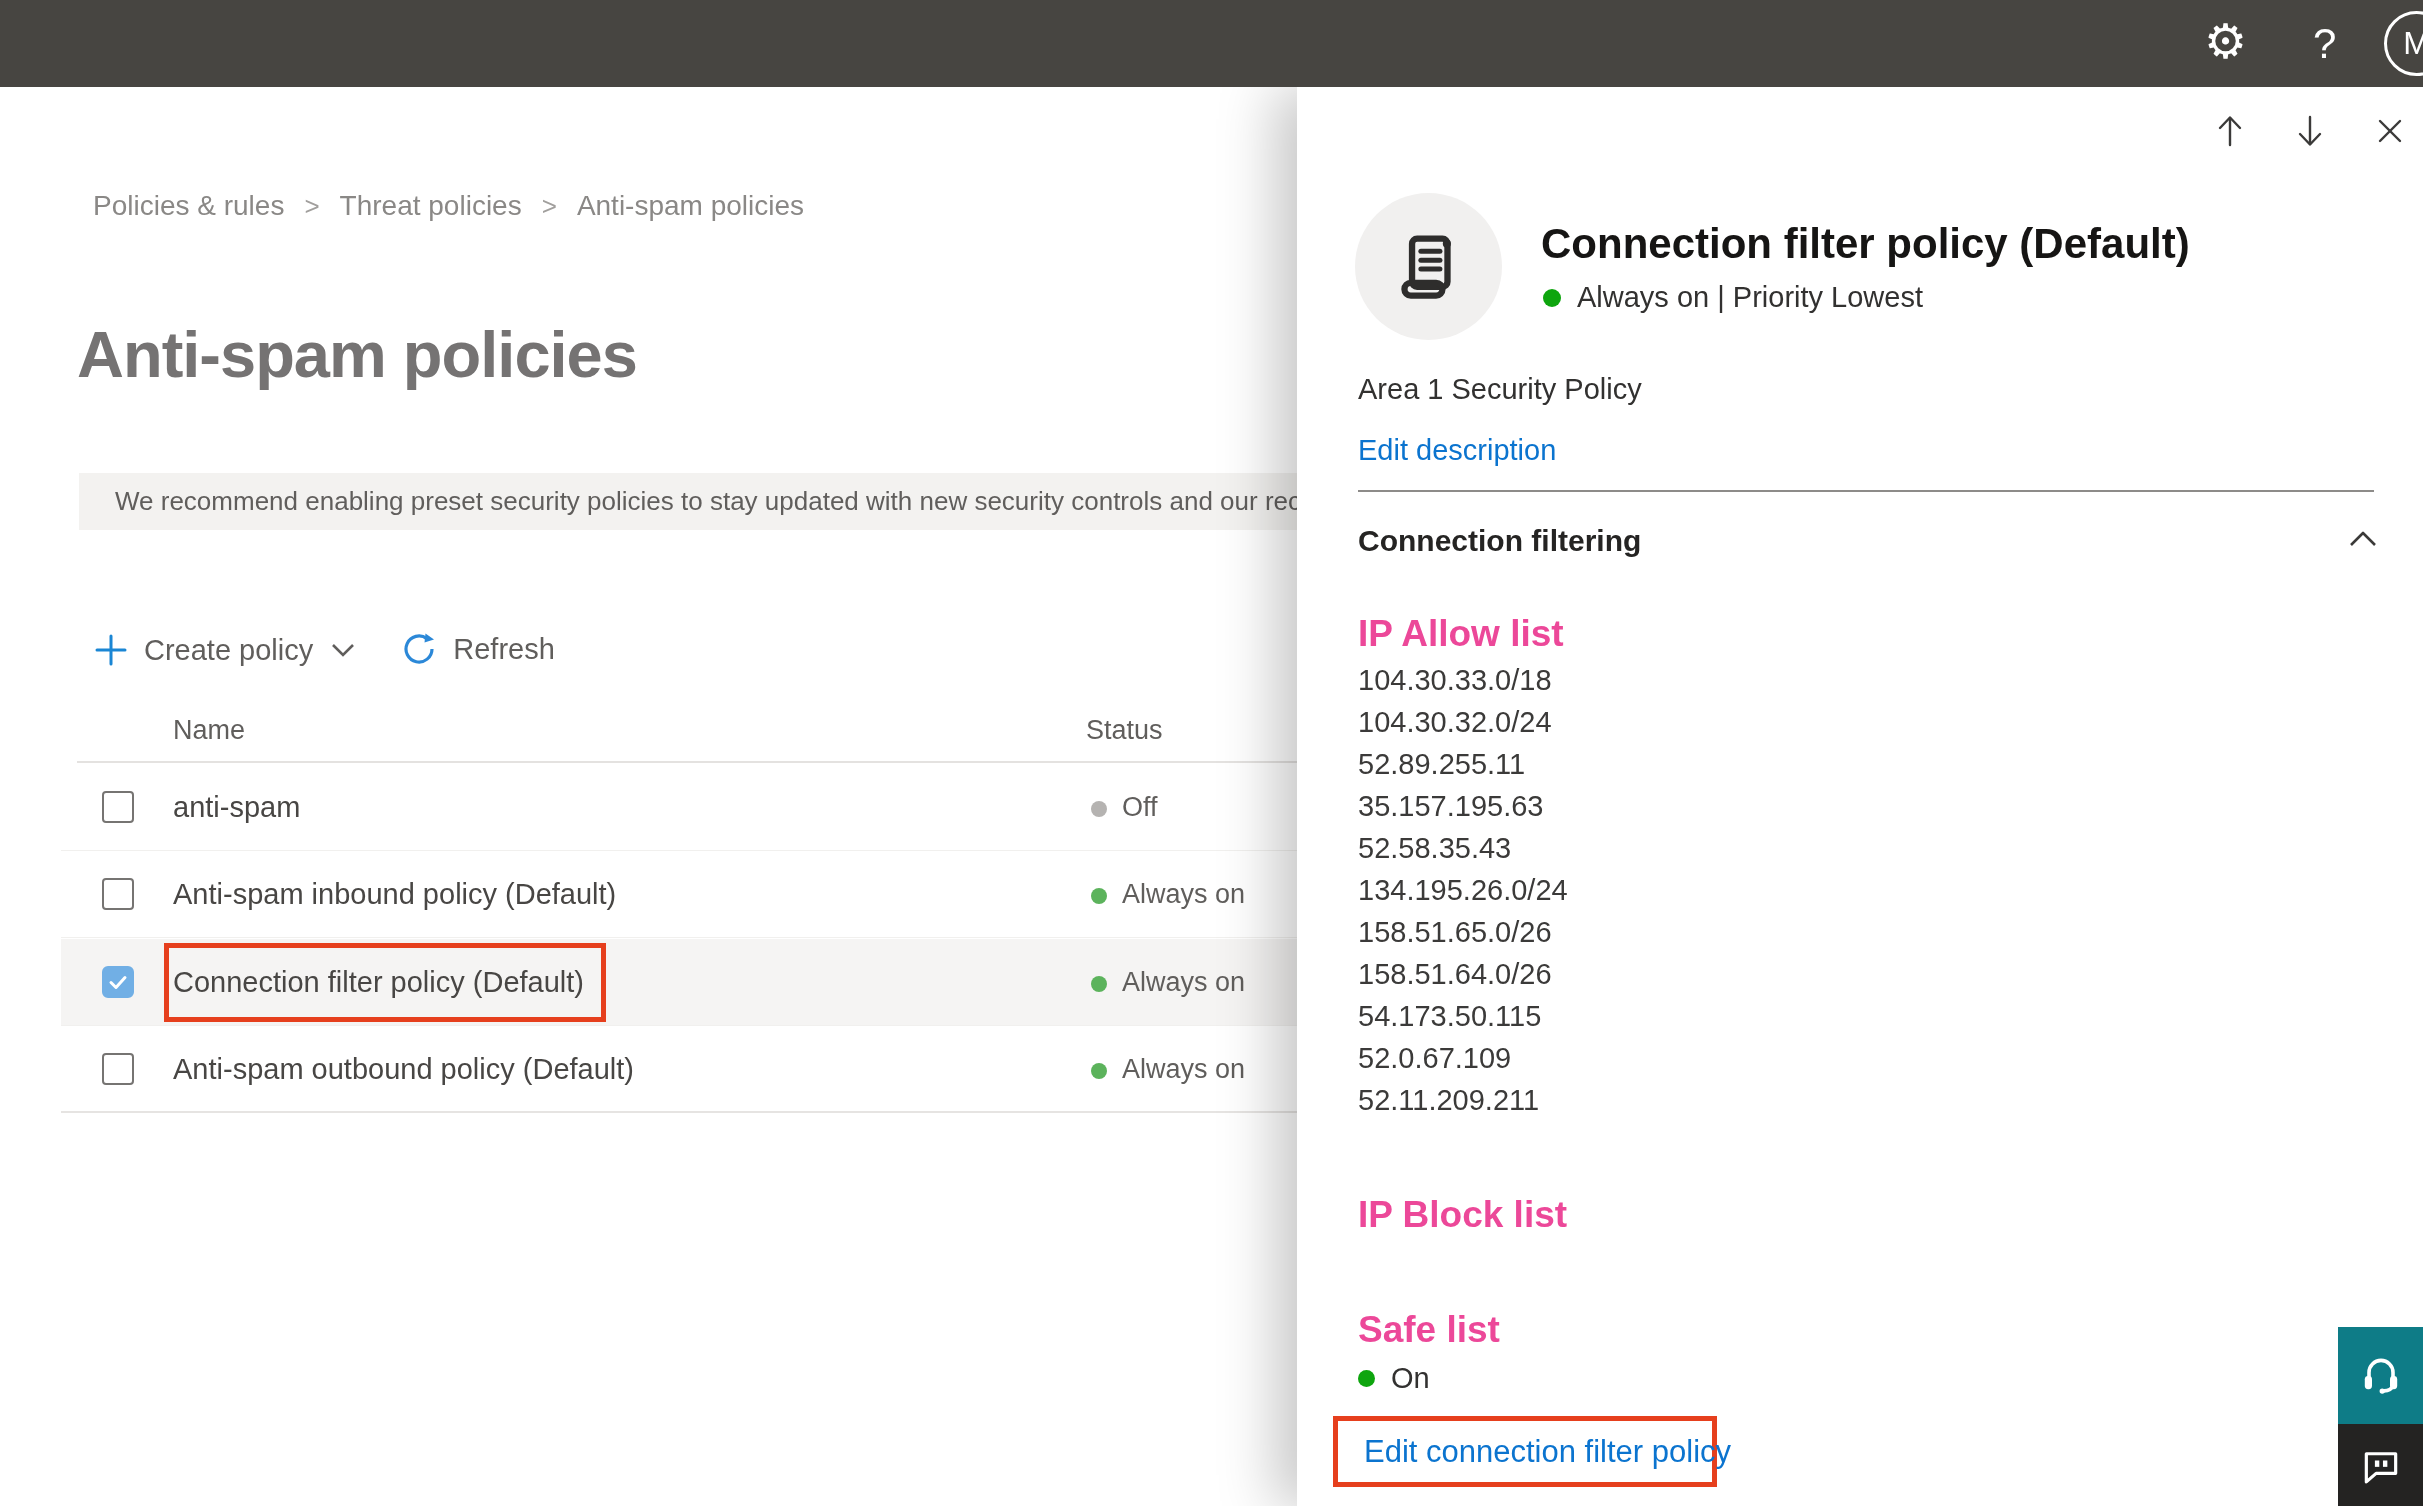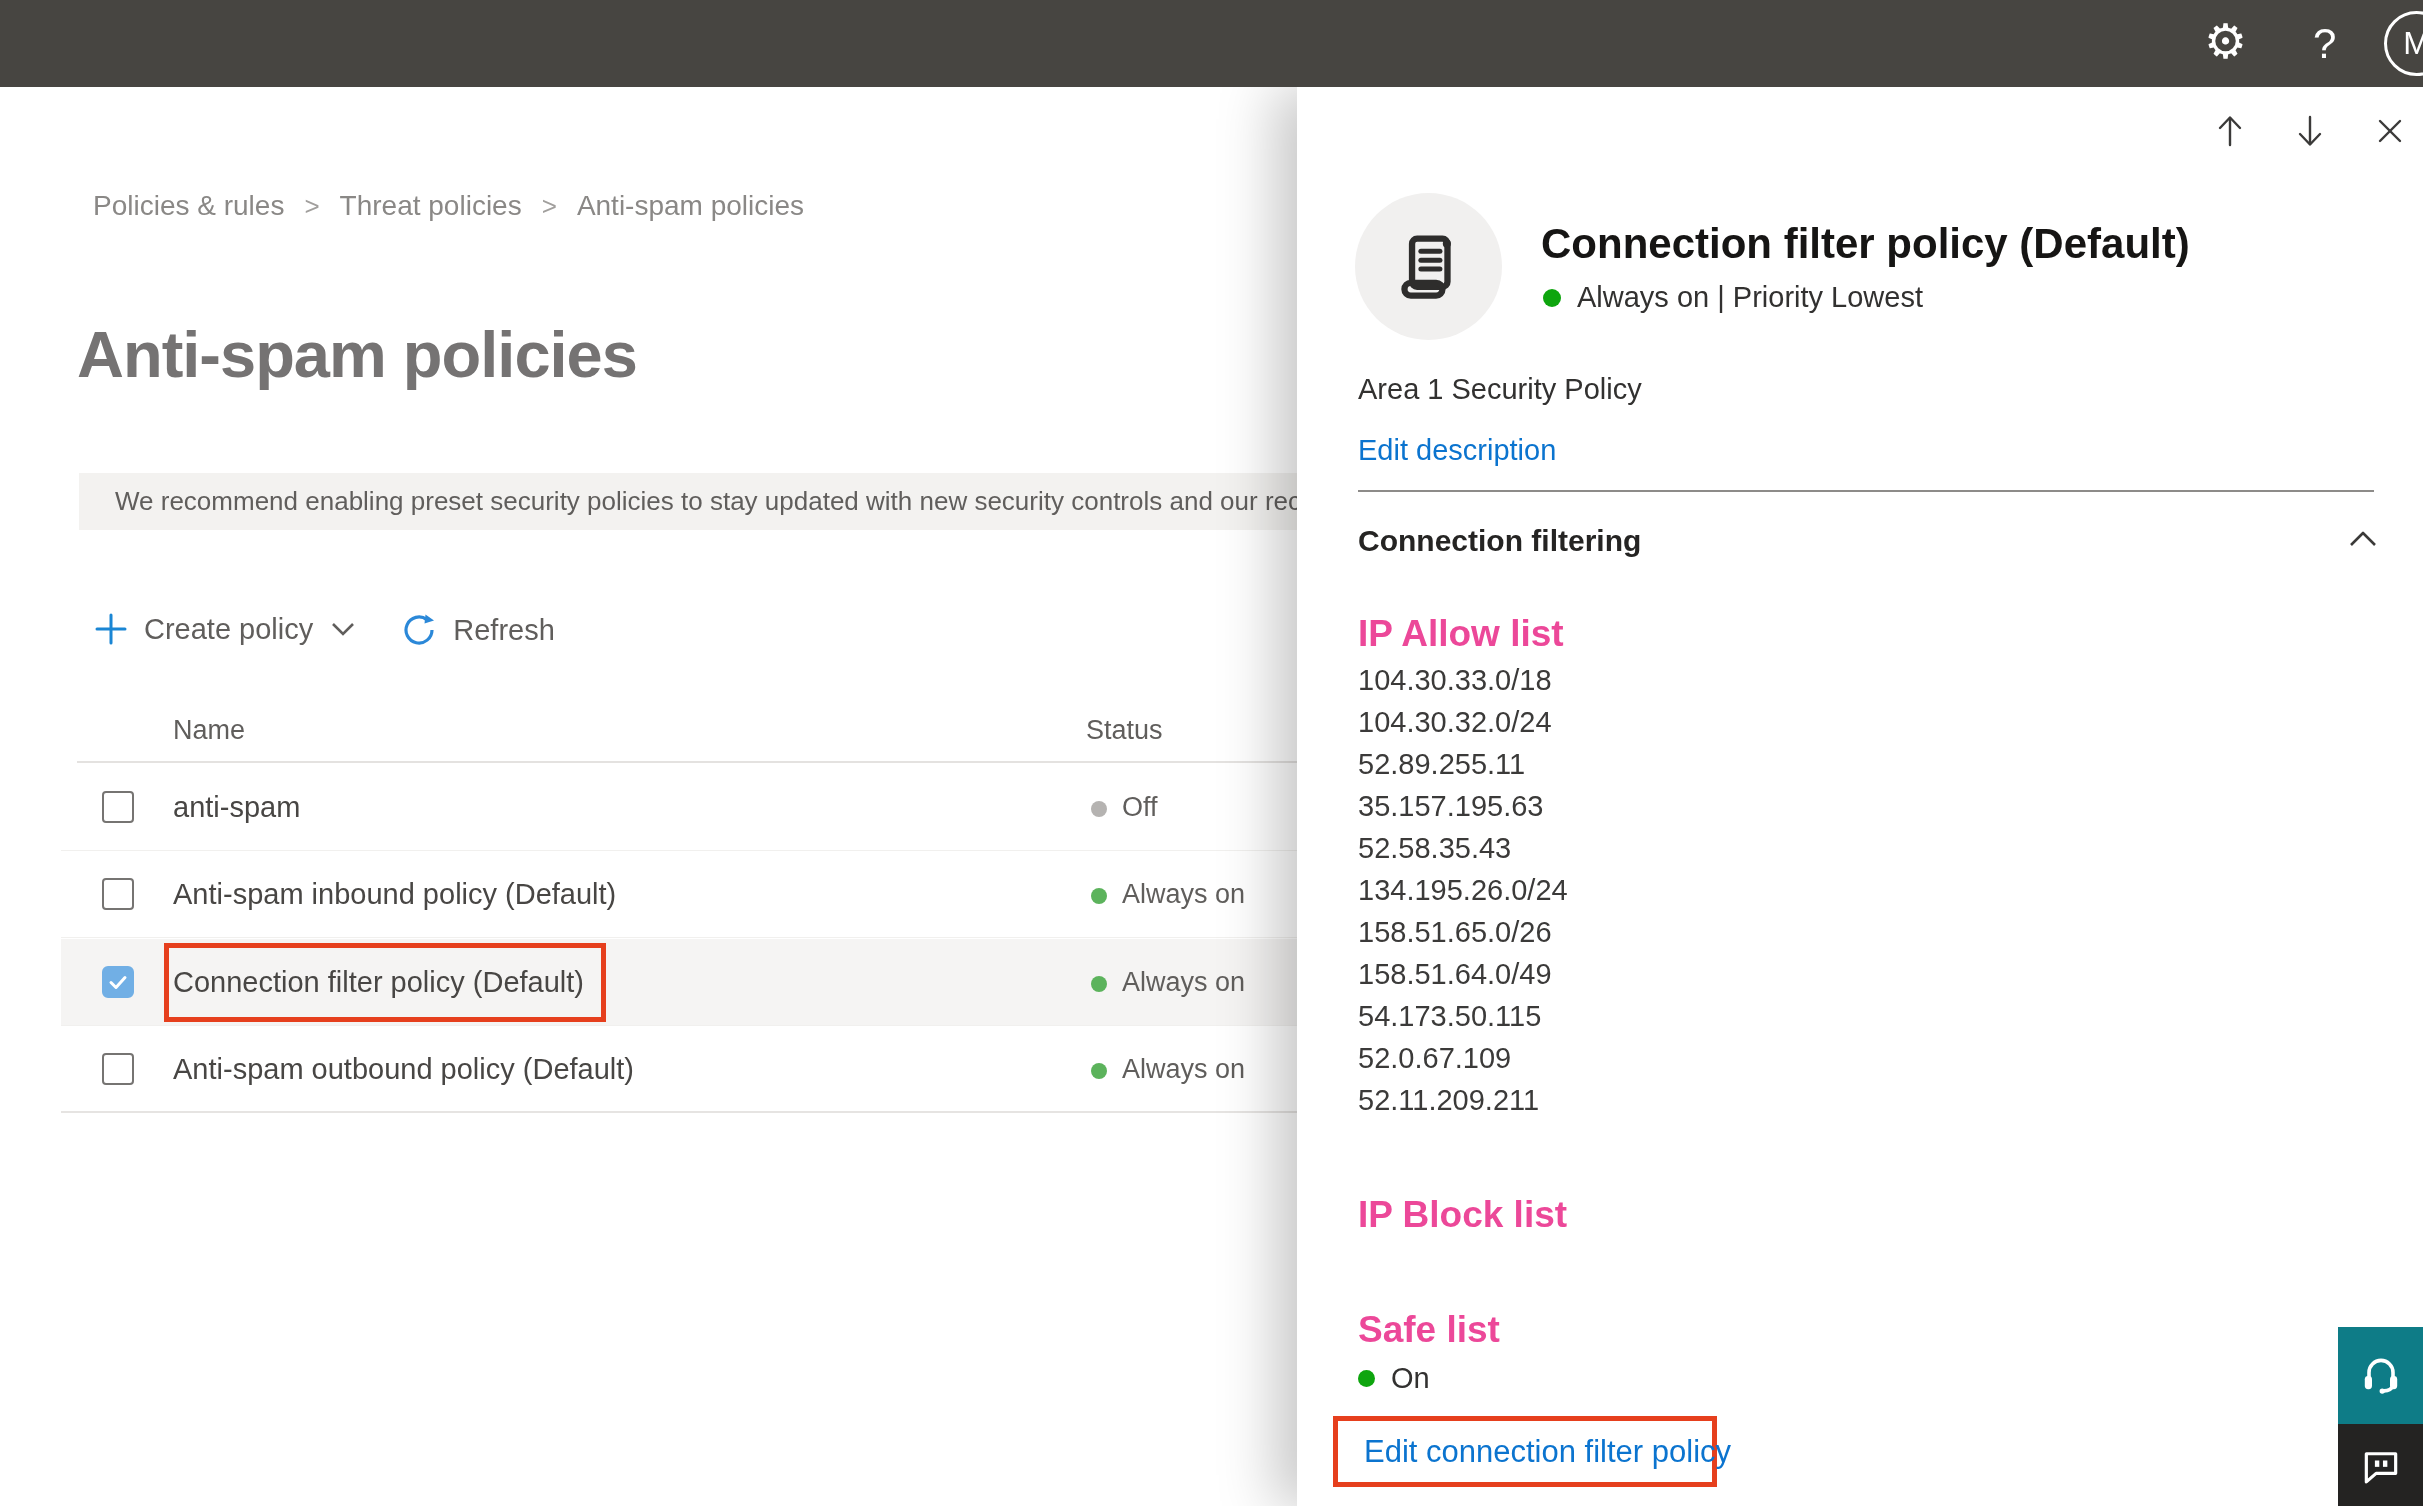--- a/index.html
+++ b/index.html
@@ -22,21 +22,21 @@
   .page-title{position:absolute;left:77px;top:317px;margin:0;font-size:65px;font-weight:700;
               color:#757373;letter-spacing:-1px;z-index:1;}
 
   .banner{position:absolute;left:79px;top:473px;width:1249px;height:57px;background:#f3f2f0;
           display:flex;align-items:center;padding-left:20px;box-sizing:border-box;overflow:hidden;z-index:1;}
   .banner-text{font-size:26px;color:#605e5c;white-space:nowrap;margin-left:16px;}
 
   .page-desc{position:absolute;left:79px;top:541px;width:1218px;font-size:28px;color:#484644;
              white-space:nowrap;overflow:hidden;z-index:1;}
 
-  .toolbar{position:absolute;left:94px;top:612px;height:55px;display:flex;align-items:flex-start;
+  .toolbar{position:absolute;left:94px;top:612px;height:55px;display:flex;align-items:flex-end;
            font-size:29px;color:#605e5c;z-index:1;}
   .tb-gap-s{width:16px;}.tb-gap-m{width:18px;}.tb-gap-l{width:46px;}
   .tb-btn{display:flex;align-items:center;cursor:pointer;}
 
   
   .col-head{position:absolute;font-size:27px;color:#605e5c;z-index:1;}
   .col-head.name{left:173px;top:715px;}
   .col-head.status{left:1086px;top:715px;}
   .head-line{position:absolute;left:77px;top:761px;width:1220px;height:2px;background:#e4e2e0;z-index:1;}
 
@@ -264,21 +264,21 @@
 
     <div class="fly-sub sub-allow">IP Allow list</div>
     <div class="ip-list">
       <div>104.30.33.0/18</div>
       <div>104.30.32.0/24</div>
       <div>52.89.255.11</div>
       <div>35.157.195.63</div>
       <div>52.58.35.43</div>
       <div>134.195.26.0/24</div>
       <div>158.51.65.0/26</div>
-      <div>158.51.64.0/49</div>
+      <div>158.51.64.0/26</div>
       <div>54.173.50.115</div>
       <div>52.0.67.109</div>
       <div>52.11.209.211</div>
     </div>
 
     <div class="fly-sub sub-block">IP Block list</div>
 
     <div class="fly-sub sub-safe">Safe list</div>
     <div class="safe-on">
       <span class="dot vivid"></span>

